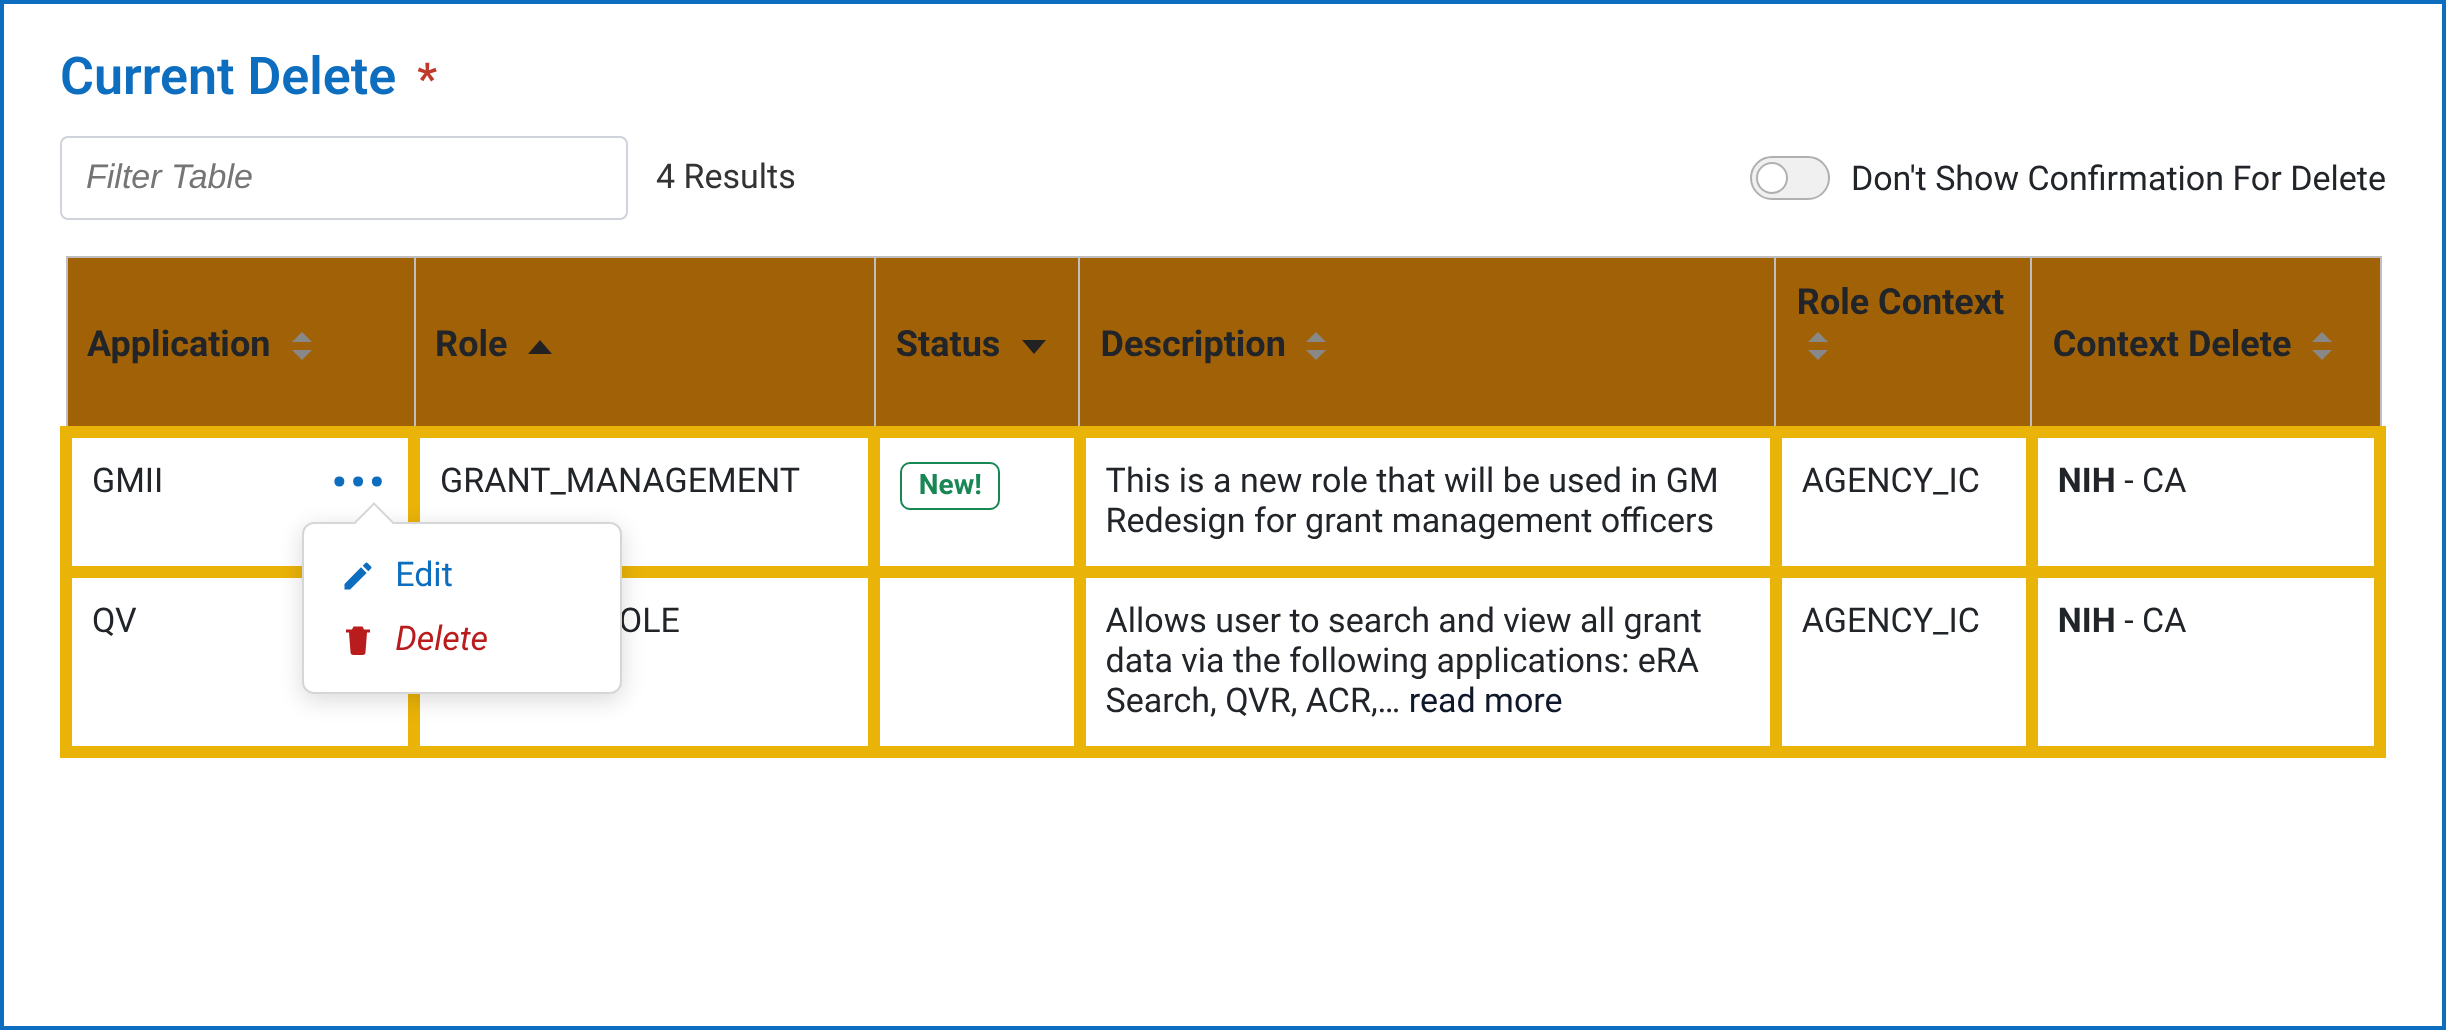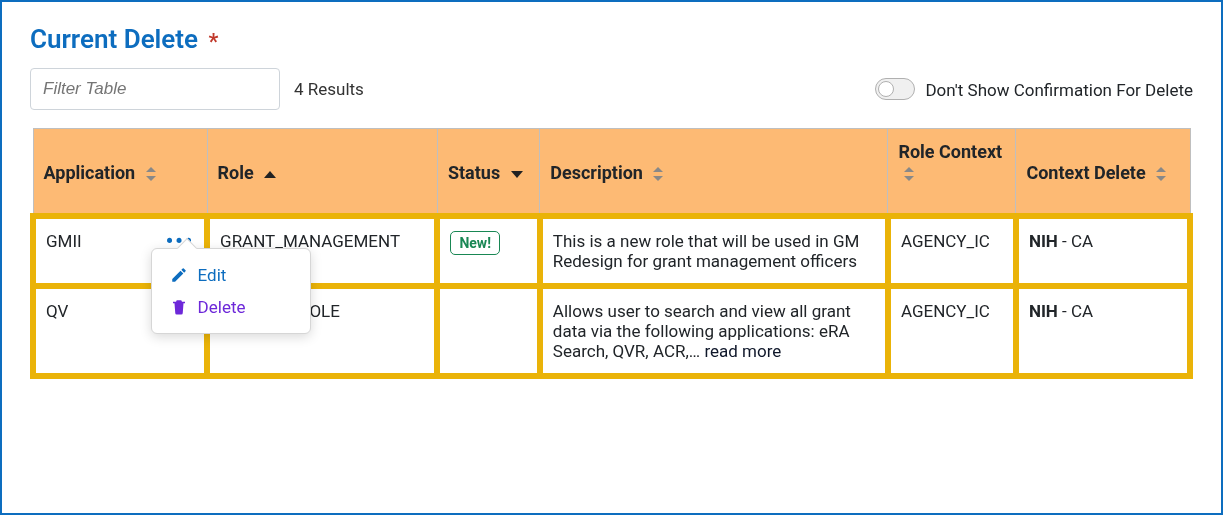--- a/index.html
+++ b/index.html
@@ -1,28 +1,28 @@
 <!DOCTYPE html>
 <html><head>
 <meta charset="utf-8">
 <style>
   * { box-sizing: border-box; }
   body { margin: 0; font-family: -apple-system, BlinkMacSystemFont, "Segoe UI", Roboto, Arial, sans-serif; font-size: 17px; color: #212529; background: #fff; }
   .frame { border: 2px solid #0d6dbf; width: 1223px; height: 515px; padding: 22px 28px 28px 28px; position: relative; }
   .title { color: #0d6dbf; font-size: 26px; font-weight: 600; margin: 0 0 14px 0; }
   .title .req { color: #c0392b; font-size: 22px; vertical-align: middle; margin-left: 4px; }
   .toolbar { display: flex; align-items: center; margin-bottom: 18px; }
-  .filter-input { border: 1px solid #ced4da; border-radius: 4px; padding: 10px 12px; font-size: 17px; width: 250px; font-style: italic; color: #6c757d; }
+  .filter-input { border: 1px solid #ced4da; border-radius: 4px; padding: 10px 12px; font-size: 17px; width: 284px; font-style: italic; color: #6c757d; }
   .results-count { margin-left: 14px; color: #333; }
   .spacer { flex: 1; }
   .toggle-wrap { display: flex; align-items: flex-end; gap: 10px; }
   .toggle { width: 40px; height: 22px; border: 1px solid #b0b0b0; border-radius: 11px; background: #f0f0f0; position: relative; cursor: pointer; }
   .toggle .knob { width: 16px; height: 16px; border-radius: 50%; background: #fff; border: 1px solid #b0b0b0; position: absolute; top: 2px; left: 2px; }
   table.roles { width: 100%; border-collapse: collapse; table-layout: fixed; }
-  table.roles thead th { background: #fdba74; border: 1px solid #bfbfbf; border-top: 1px solid #bfbfbf; border-bottom: 2px solid #333; padding: 12px 10px 30px 10px; text-align: left; font-weight: 700; vertical-align: bottom; font-size: 18px; }
+  table.roles thead th { background: #a16207; border: 1px solid #bfbfbf; border-top: 1px solid #bfbfbf; border-bottom: 2px solid #333; padding: 12px 10px 30px 10px; text-align: left; font-weight: 700; vertical-align: bottom; font-size: 18px; }
   table.roles tbody td { border: 6px solid #eab308; padding: 12px 10px; vertical-align: top; font-size: 17px; }
   .col-app { width: 170px; }
   .col-role { width: 225px; }
   .col-status { width: 100px; }
   .col-desc { width: 340px; }
   .col-ctx { width: 125px; }
   .col-ctxval { width: 170px; }
   .sort-icon { display: inline-block; margin-left: 6px; vertical-align: middle; }
   .sort-both { width: 10px; height: 14px; position: relative; }
   .sort-both::before, .sort-both::after { content: ''; position: absolute; left: 0; border-left: 5px solid transparent; border-right: 5px solid transparent; }
@@ -32,21 +32,21 @@
   .sort-desc { width: 0; height: 0; border-left: 6px solid transparent; border-right: 6px solid transparent; border-top: 7px solid #222; }
   .app-cell { display: flex; justify-content: space-between; align-items: flex-start; }
   .actions-trigger { color: #0d6dbf; font-weight: 900; letter-spacing: 2px; cursor: pointer; font-size: 20px; line-height: 1; user-select: none; }
   .badge-new { display: inline-block; border: 1.5px solid #198754; color: #198754; border-radius: 5px; padding: 3px 8px; font-size: 14px; font-weight: 700; }
   .readmore { color: #0f172a; cursor: pointer; }
   .ctxval .bold { font-weight: 700; }
   .popover { position: absolute; background: #fff; border: 1px solid #d6d6d6; border-radius: 6px; box-shadow: 0 3px 12px rgba(0,0,0,0.15); padding: 10px 14px; min-width: 160px; z-index: 10; }
   .popover .arrow { position: absolute; top: -8px; left: 28px; width: 14px; height: 14px; background: #fff; border-left: 1px solid #d6d6d6; border-top: 1px solid #d6d6d6; transform: rotate(45deg); }
   .popover .item { display: flex; align-items: center; gap: 10px; padding: 6px 4px; cursor: pointer; font-size: 17px; }
   .popover .item.edit { color: #0d6dbf; }
-  .popover .item.delete { color: #6d28d9; }
+  .popover .item.delete { color: #b91c1c; font-style: italic; }
   .icn { width: 18px; height: 18px; display: inline-block; }
 </style>
 </head>
 <body>
 
 <div class="frame">
   <h2 class="title">
     <span>Current Delete</span>
     <span class="req">*</span>
   </h2>
@@ -123,21 +123,21 @@
           </td>
           <td>QV_USER_ROLE</td>
           <td></td>
           <td><span>Allows user to search and view all grant data via the following applications: eRA Search, QVR, ACR,… </span><span class="readmore">read more</span></td>
           <td>AGENCY_IC</td>
           <td class="ctxval"><span class="bold">NIH</span><span> - CA</span></td>
         </tr>
       </tbody>
   </table>
 
-  <div class="popover" id="row-menu" style="display: block; left: 148.594px; top: 246px;">
+  <div class="popover" id="row-menu" style="display: block; left: 148.594px; top: 259px;">
     <div class="arrow"></div>
     <div class="item edit">
       <span class="icn">
         <svg viewBox="0 0 24 24" fill="currentColor">
             <path d="M3 17.25V21h3.75l11-11.03-3.75-3.75L3 17.25zM20.71 7.04a1 1 0 0 0 0-1.41l-2.34-2.34a1 1 0 0 0-1.41 0l-1.83 1.83 3.75 3.75 1.83-1.83z"></path>
           </svg>
       </span>
       <span>Edit</span>
     </div>
     <div class="item delete">

